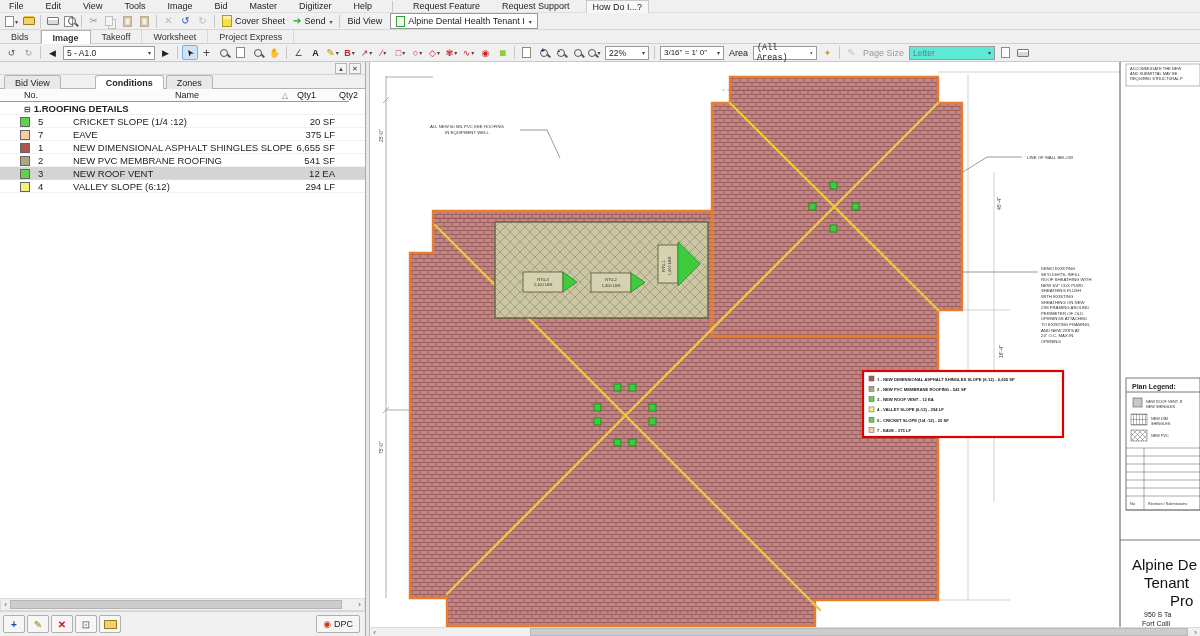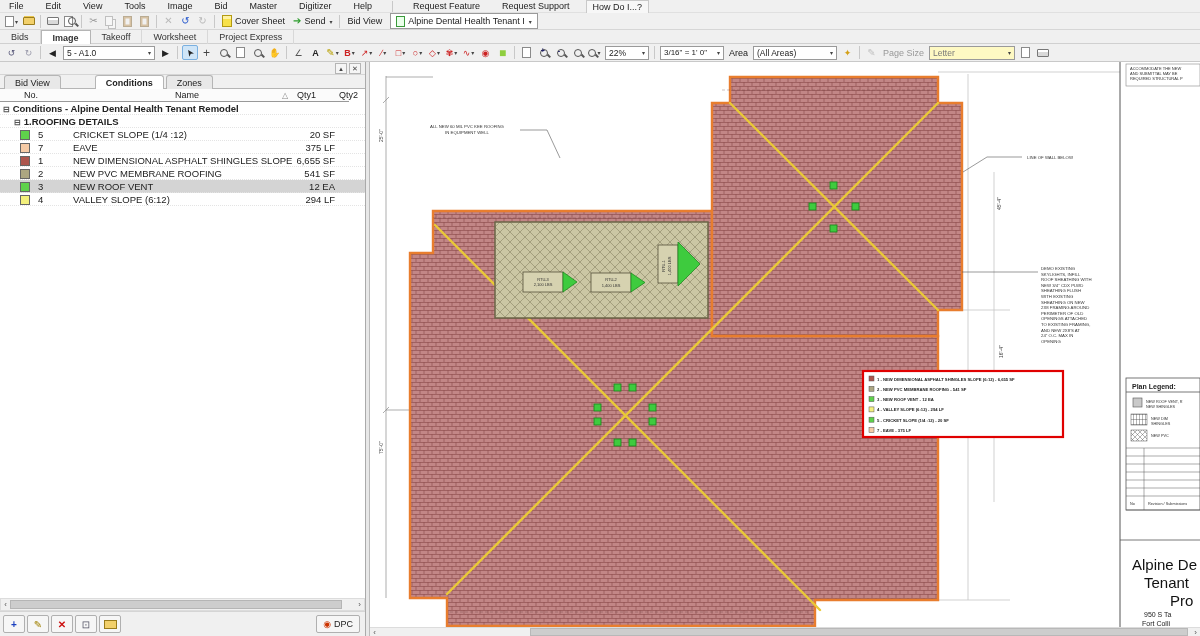--- a/index.html
+++ b/index.html
@@ -57,21 +57,21 @@
     background:#f0f0f0; border-bottom:1px solid #c9c9c9; display:flex;
     align-items:center; padding-left:3px; font-size:9px; color:#222; }
   .tool { width:16px; height:15px; display:flex; align-items:center;
     justify-content:center; margin:0 0.5px; }
   .tool.sel { background:#cfe5f7; border:1px solid #7ab0e0; border-radius:2px; }
   .red { color:#cc2222; }
   .cursor-glyph { display:inline-block; transform:rotate(-125deg); font-size:9px; }
   .select { height:14px; background:#fff; border:1px solid #9a9a9a;
     display:flex; align-items:center; justify-content:space-between;
     padding:0 3px; font-size:8.5px; color:#222; margin:0 2px; }
-  .select.grayed { background:#fef9c3; color:#777; }
+  .select.grayed { background:#5eead4; color:#777; }
   .lbl { margin:0 3px; }
   .lbl.grayed { color:#999; }
 
   
   .leftpanel { position:absolute; top:62px; left:0; width:366px; height:574px;
     background:#fff; border-right:1px solid #aaa; font-size:9.5px; color:#222; }
   .lp-strip { position:absolute; top:0; left:0; right:0; height:13px;
     background:#f0f0f0; border-bottom:1px solid #d5d5d5; }
   .lp-mini { position:absolute; top:1px; width:12px; height:11px;
     border:1px solid #b5b5b5; background:#f5f5f5; font-size:7px; line-height:9px;
@@ -308,21 +308,21 @@
     <div class="select" style="width:44px;">
         <span>22%</span>
         <span class="dd">▾</span>
       </div>
     <span class="tsep"></span>
     <div class="select" style="width:64px; font-size:8px;">
         <span>3/16" = 1' 0"</span>
         <span class="dd">▾</span>
       </div>
     <span class="lbl">Area</span>
-    <div class="select" style="width:84px;">
+    <div class="select" style="width:64px;font-family:Liberation Mono, monospace;">
         <span>(All Areas)</span>
         <span class="dd">▾</span>
       </div>
     <span class="tool" style="color:#d4a017;">✦</span>
     <span class="tsep"></span>
     <span class="tool dim">
         <span class="glyph" style="color:#888;">✎</span>
       </span>
     <span class="lbl grayed">Page Size</span>
     <div class="select grayed" style="width:86px;">
@@ -348,22 +348,21 @@
       <span class="lp-tab">Zones</span>
     </div>
     <div class="lp-header">
       <span style="left:24px;">No.</span>
       <span style="left:175px;">Name</span>
       <span style="left:282px; color:#888; font-size:8px;">△</span>
       <span style="left:297px;">Qty1</span>
       <span style="left:339px;">Qty2</span>
     </div>
     <div class="lp-rows">
-      <div class="lrow grow" style="padding-left:3px;"><span class="expander">⊟</span><span>Conditions - Alpine Dental Health Tenant Remodel</span></div>
-      <div class="lrow grow" style="padding-left:14px;"><span class="expander">⊟</span><span>1.ROOFING DETAILS</span></div>
+      <div class="lrow grow" style="padding-left:24px;"><span class="expander">⊟</span><span>1.ROOFING DETAILS</span></div>
 
       <div class="lrow">
         <span class="swatch" style="background: rgb(95, 209, 75);"></span>
         <span class="no">5</span>
           <span class="nm">CRICKET SLOPE (1/4 :12)</span>
           <span class="qty">20 SF</span>
       </div>
       <div class="lrow">
         <span class="swatch" style="background: rgb(246, 203, 166);"></span>
         <span class="no">7</span>

